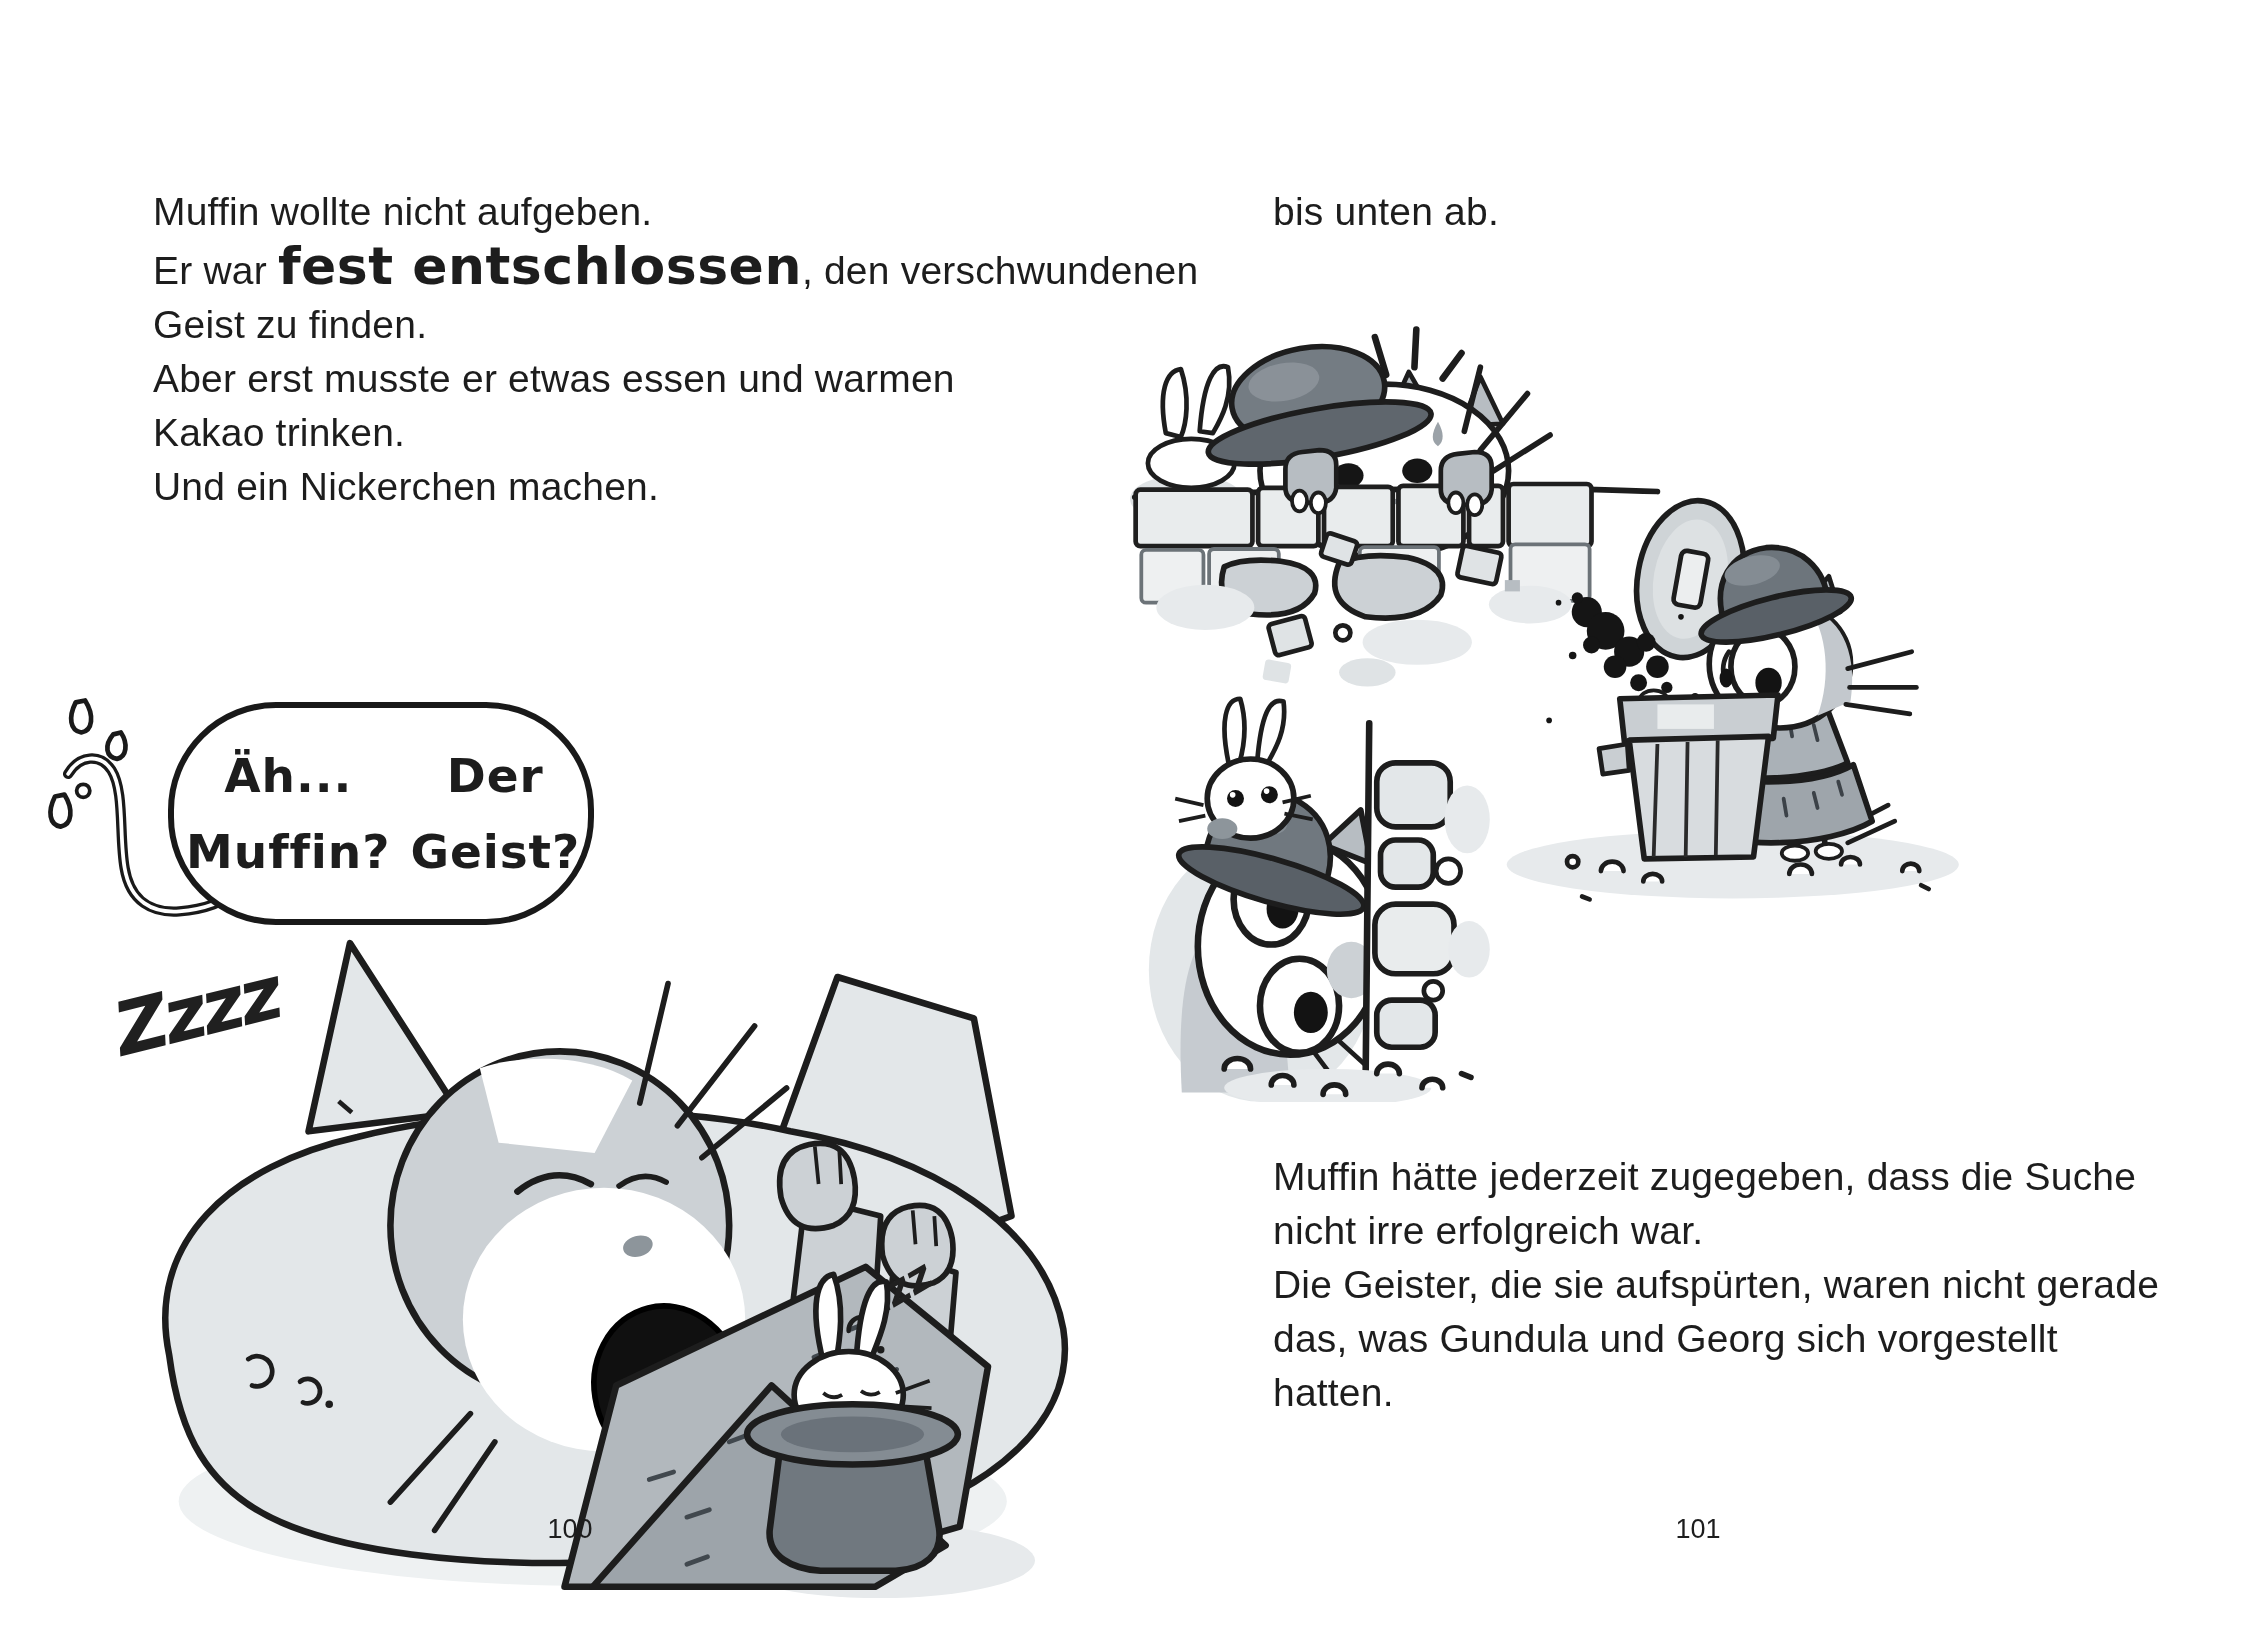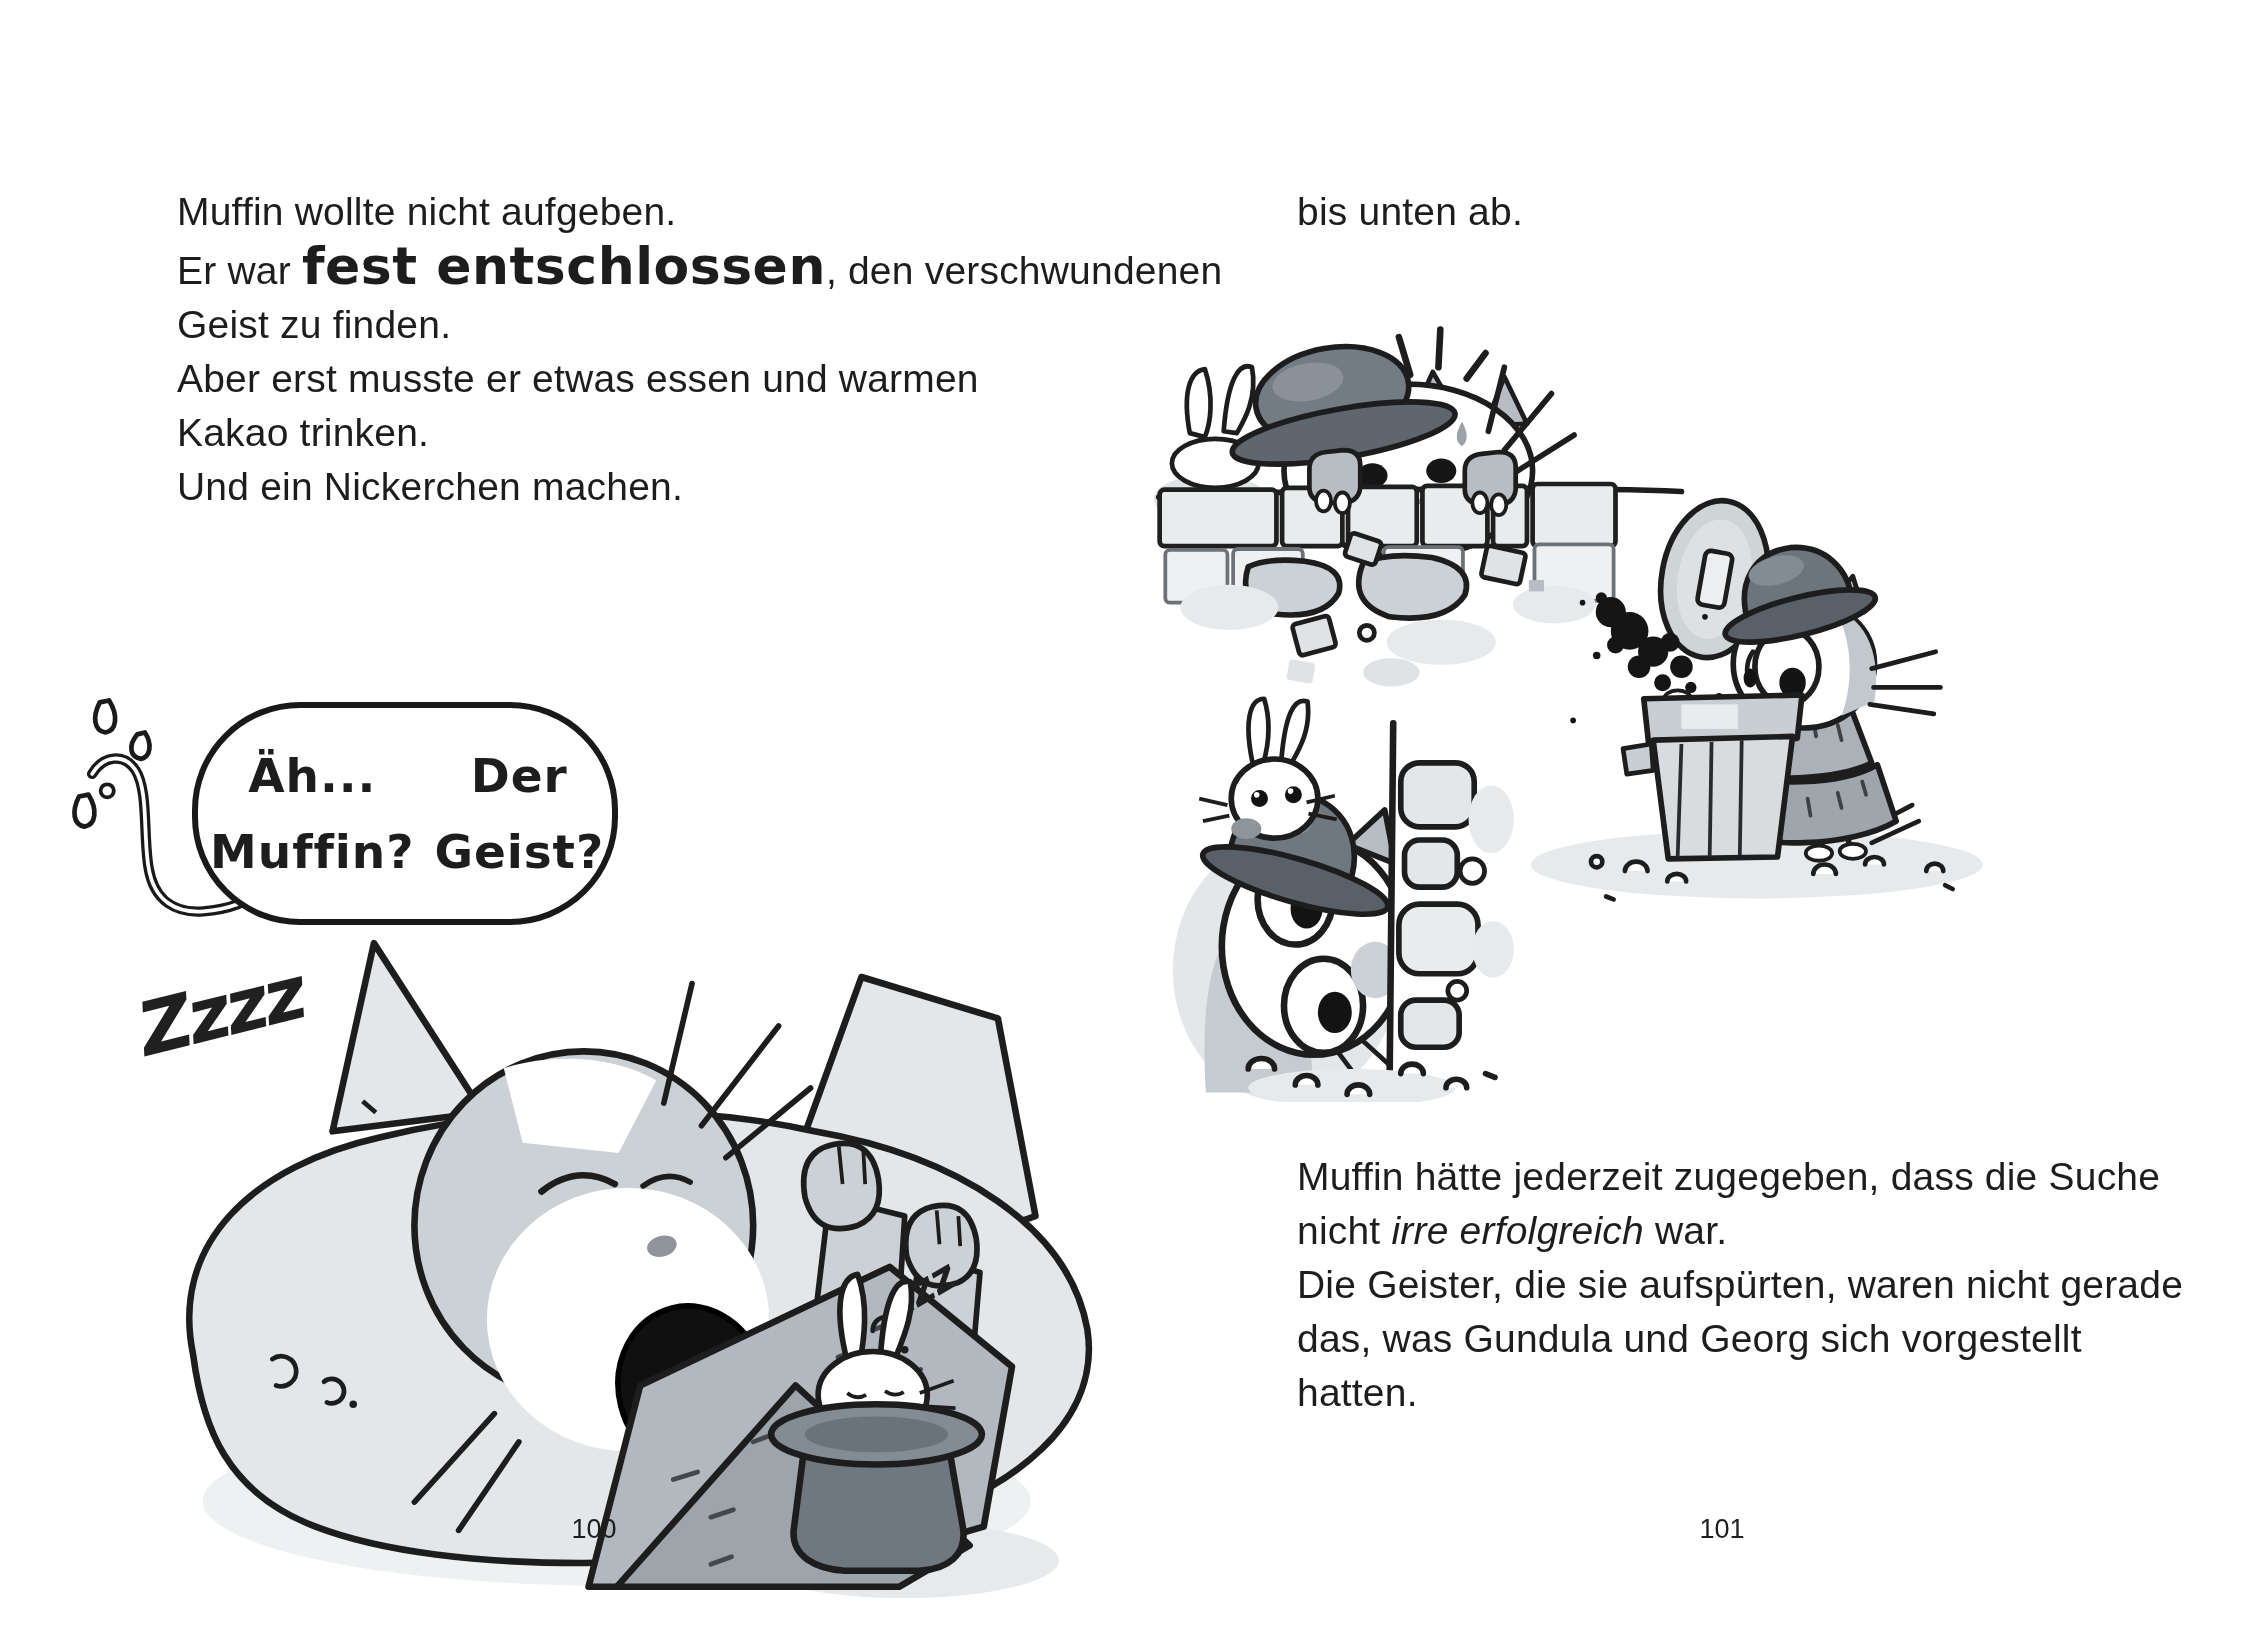--- a/index.html
+++ b/index.html
@@ -1,24 +1,24 @@
 <!DOCTYPE html>
 <html style="font-size:15px"><head>
 <meta charset="utf-8">
 <style>
   html,body{margin:0;padding:0;background:#ffffff;}
   .canvas{position:relative;width:2260px;height:1637px;background:#ffffff;overflow:hidden;
           font-family:"Liberation Sans",sans-serif;color:#1d1d1d;}
-  .page{position:absolute;top:0;width:1130px;height:1335px;margin-left:24px;}
+  .page{position:absolute;top:0;width:1130px;height:1335px;}
   .page-left{left:0;}
   .page-right{left:1130px;}
   .para{position:absolute;}
   .tline{font-size:39px;line-height:54px;letter-spacing:0.2px;white-space:pre;}
   .comic-bold{font-family:"DejaVu Sans",sans-serif;font-weight:700;font-size:52px;letter-spacing:0.5px;}
-  .em{font-style:italic;}
+  .em{}
   .bubble{position:absolute;left:168px;top:702px;width:414px;height:211px;background:#fff;
           border:6.6px solid #191919;border-radius:108px;display:flex;
           align-items:center;justify-content:center;text-align:center;
           font-family:"DejaVu Sans",sans-serif;font-weight:700;font-size:47px;line-height:1.6;letter-spacing:0.9px;}
   .pageno{position:absolute;width:132px;text-align:center;font-size:27px;top:1514px;}
   svg{position:absolute;display:block;}
   .snore{font-family:"DejaVu Sans",sans-serif;font-weight:700;font-style:italic;fill:#202020;}
 </style>
 </head>
 <body>

